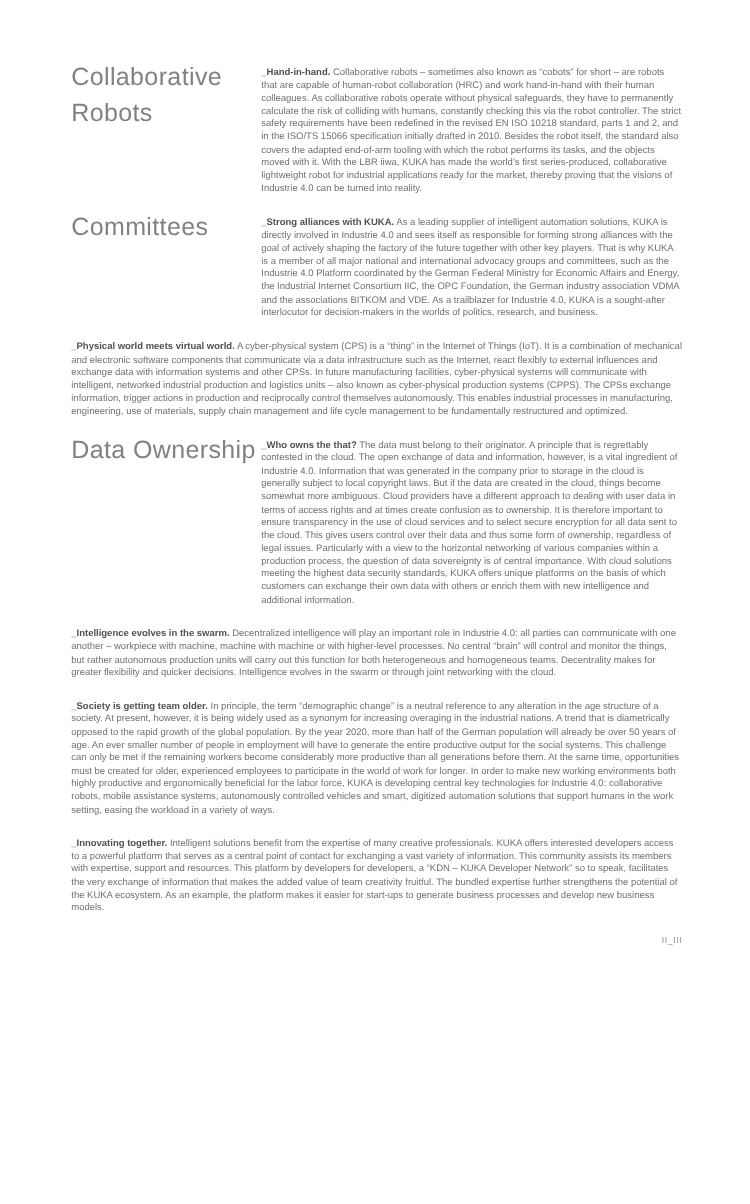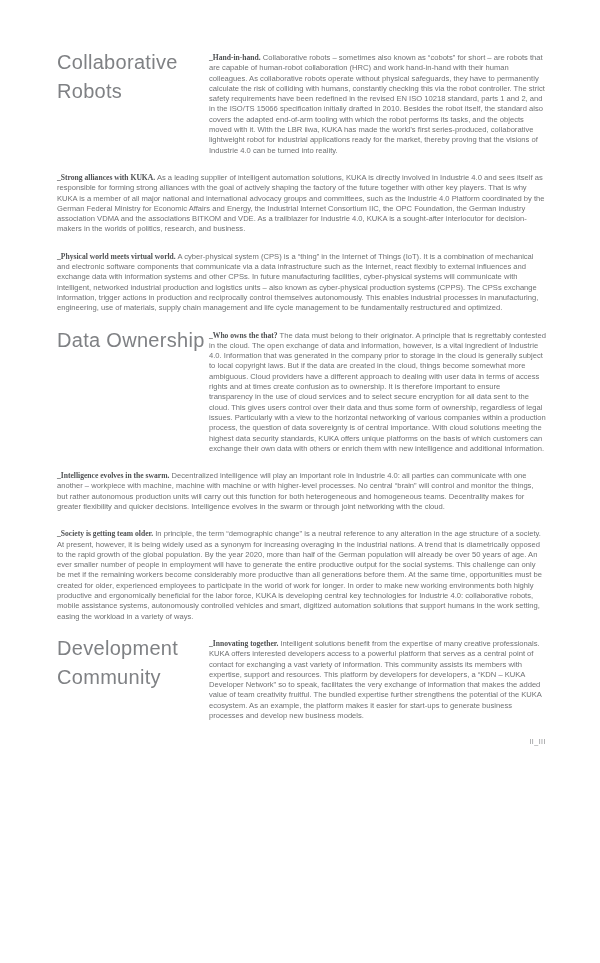--- a/index.html
+++ b/index.html
@@ -40,21 +40,20 @@
     flex: 1 1 auto;
     margin: 0;
     font-size: 7.6px;
     line-height: 10.3px;
     color: #6f7173;
     text-align: left;
   }
   .def .lead {
     font-weight: bold;
     color: #4f5153;
-    font-family: Liberation Serif, serif;
   }
   .page-footer {
     margin-top: 10px;
     text-align: right;
     font-size: 7px;
     letter-spacing: 0.5px;
     color: #8c8e90;
   }
 </style>
 </head>
@@ -66,20 +65,21 @@
     <section class="row">
       <h2 class="term">Collaborative
 Robots</h2>
       <p class="def">
         <strong class="lead">_Hand-in-hand.</strong>
         <span>Collaborative robots – sometimes also known as “cobots” for short – are robots that are capable of human-robot collaboration (HRC) and work hand-in-hand with their human colleagues. As collaborative robots operate without physical safeguards, they have to permanently calculate the risk of colliding with humans, constantly checking this via the robot controller. The strict safety requirements have been redefined in the revised EN ISO 10218 standard, parts 1 and 2, and in the ISO/TS 15066 specification initially drafted in 2010. Besides the robot itself, the standard also covers the adapted end-of-arm tooling with which the robot performs its tasks, and the objects moved with it. With the LBR iiwa, KUKA has made the world’s first series-produced, collaborative lightweight robot for industrial applications ready for the market, thereby proving that the visions of Industrie 4.0 can be turned into reality.</span>
       </p>
     </section>
 
     <section class="row">
+      <h2 class="term">Committees</h2>
       <p class="def">
         <strong class="lead">_Strong alliances with KUKA.</strong>
         <span>As a leading supplier of intelligent automation solutions, KUKA is directly involved in Industrie 4.0 and sees itself as responsible for forming strong alliances with the goal of actively shaping the factory of the future together with other key players. That is why KUKA is a member of all major national and international advocacy groups and committees, such as the Industrie 4.0 Platform coordinated by the German Federal Ministry for Economic Affairs and Energy, the Industrial Internet Consortium IIC, the OPC Foundation, the German industry association VDMA and the associations BITKOM and VDE. As a trailblazer for Industrie 4.0, KUKA is a sought-after interlocutor for decision-makers in the worlds of politics, research, and business.</span>
       </p>
     </section>
 
     <section class="row">
       <p class="def">
         <strong class="lead">_Physical world meets virtual world.</strong>
         <span>A cyber-physical system (CPS) is a “thing” in the Internet of Things (IoT). It is a combination of mechanical and electronic software components that communicate via a data infrastructure such as the Internet, react flexibly to external influences and exchange data with information systems and other CPSs. In future manufacturing facilities, cyber-physical systems will communicate with intelligent, networked industrial production and logistics units – also known as cyber-physical production systems (CPPS). The CPSs exchange information, trigger actions in production and reciprocally control themselves autonomously. This enables industrial processes in manufacturing, engineering, use of materials, supply chain management and life cycle management to be fundamentally restructured and optimized.</span>
@@ -102,22 +102,20 @@
     </section>
 
     <section class="row">
       <p class="def">
         <strong class="lead">_Society is getting team older.</strong>
         <span>In principle, the term “demographic change” is a neutral reference to any alteration in the age structure of a society. At present, however, it is being widely used as a synonym for increasing overaging in the industrial nations. A trend that is diametrically opposed to the rapid growth of the global population. By the year 2020, more than half of the German population will already be over 50 years of age. An ever smaller number of people in employment will have to generate the entire productive output for the social systems. This challenge can only be met if the remaining workers become considerably more productive than all generations before them. At the same time, opportunities must be created for older, experienced employees to participate in the world of work for longer. In order to make new working environments both highly productive and ergonomically beneficial for the labor force, KUKA is developing central key technologies for Industrie 4.0: collaborative robots, mobile assistance systems, autonomously controlled vehicles and smart, digitized automation solutions that support humans in the work setting, easing the workload in a variety of ways.</span>
       </p>
     </section>
 
     <section class="row">
-      <h2 class="term">Development
-Community</h2>
       <p class="def">
         <strong class="lead">_Innovating together.</strong>
         <span>Intelligent solutions benefit from the expertise of many creative professionals. KUKA offers interested developers access to a powerful platform that serves as a central point of contact for exchanging a vast variety of information. This community assists its members with expertise, support and resources. This platform by developers for developers, a “KDN – KUKA Developer Network” so to speak, facilitates the very exchange of information that makes the added value of team creativity fruitful. The bundled expertise further strengthens the potential of the KUKA ecosystem. As an example, the platform makes it easier for start-ups to generate business processes and develop new business models.</span>
       </p>
     </section>
 
   </main>
 
   <footer class="page-footer">
     <span>II_III</span>

